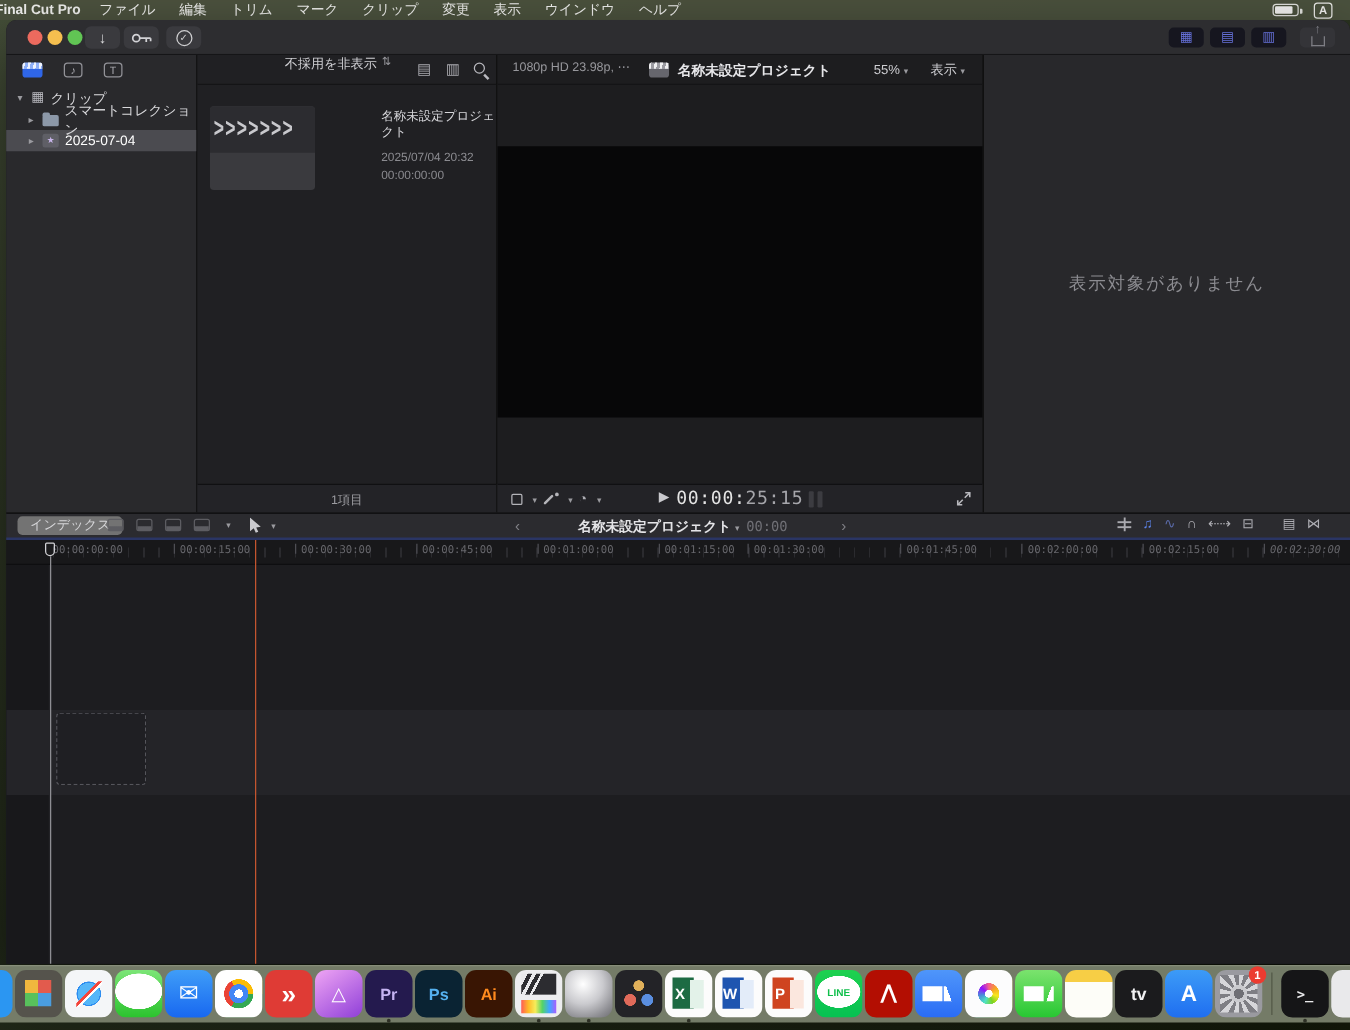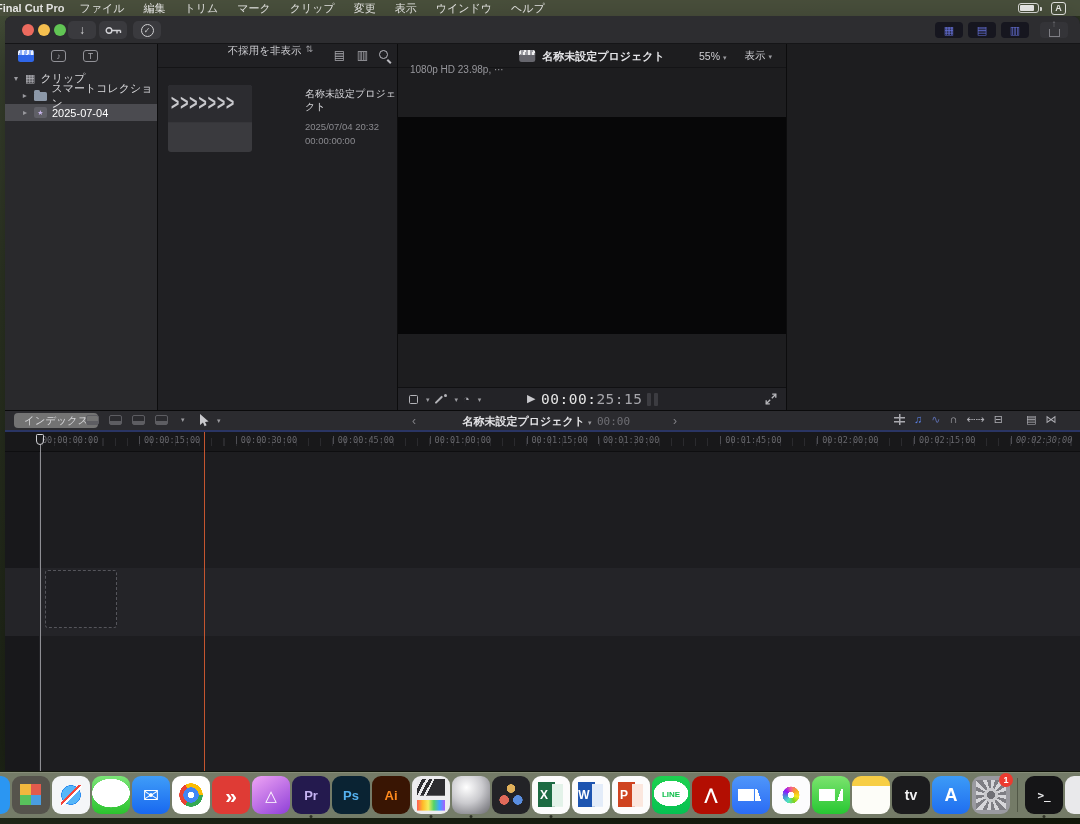--- a/index.html
+++ b/index.html
@@ -75,21 +75,21 @@
   .thumb{position:absolute;left:10px;top:17px;width:84px;height:67px;border-radius:3px;background:#3a3a3e;overflow:hidden;}
   .chev{height:24px;background:#2c2c30;color:#c9c9cd;font-weight:bold;font-size:14px;line-height:22px;letter-spacing:1px;
     transform:scaleY(1.55);transform-origin:top;padding-left:3px;white-space:nowrap;}
   .clipinfo{position:absolute;left:147px;top:20px;width:92px;}
   .cname{font-size:10px;color:#d6d6da;line-height:12.5px;}
   .cdate{margin-top:8px;font-size:9.5px;color:#8b8b90;}
   .cdur{margin-top:3px;font-size:9.5px;color:#8b8b90;}
   .count{position:absolute;left:0;right:0;text-align:center;top:5px;font-size:10px;color:#9b9ba0;}
 
   
-  .vformat{position:absolute;left:12px;top:20px;font-size:10px;color:#97979c;}
+  .vformat{position:absolute;left:12px;top:5px;font-size:10px;color:#97979c;}
   .vtitle-group{position:absolute;left:50%;transform:translateX(-50%);top:0;height:24px;display:flex;align-items:center;gap:7px;white-space:nowrap;}
   .vtitle{font-size:11px;color:#e6e6e9;font-weight:600;}
   .vright{position:absolute;right:14px;top:0;height:24px;display:flex;align-items:center;gap:18px;font-size:10.5px;color:#cfcfd3;white-space:nowrap;}
   .vright i{font-style:normal;}
   .dd{font-size:7px;color:#9a9a9f;font-weight:normal;margin-left:3px;}
   .vcanvas{position:absolute;left:0;top:73px;width:100%;height:217px;background:#070708;}
   .vfoot-icons{position:absolute;left:11px;top:0;height:23px;display:flex;align-items:center;gap:5px;}
   .cropbox{width:9px;height:9px;border:1.3px solid #b4b4b9;border-radius:1.5px;display:inline-block;}
   .wand{position:relative;width:12px;height:12px;display:inline-block;}
   .wand::before{content:"";position:absolute;left:1px;bottom:2px;width:10px;height:2px;background:#b4b4b9;transform:rotate(-45deg);transform-origin:left bottom;border-radius:1px;}
@@ -259,20 +259,23 @@
         <div class="bcontent">
           <div class="thumb">
             <div class="chev">&gt;&gt;&gt;&gt;&gt;&gt;&gt;</div>
           </div>
           <div class="clipinfo">
             <div class="cname">名称未設定プロジェクト</div>
             <div class="cdate">2025/07/04 20:32</div>
             <div class="cdur">00:00:00:00</div>
           </div>
         </div>
+        <div class="pfoot">
+          <span class="count">1項目</span>
+        </div>
       </div>
 
       <div class="viewer">
         <div class="phead">
           <span class="vformat">1080p HD 23.98p, ⋯</span>
           <span class="vtitle-group">
             <span class="clapper gray"></span>
             <span class="vtitle">名称未設定プロジェクト</span>
           </span>
           <span class="vright">
@@ -302,20 +305,23 @@
             <svg width="12" height="12" viewBox="0 0 12 12" fill="none" stroke="#b9b9be" stroke-width="1.3">
                 <path d="M7.2 1.2 H10.8 V4.8"></path>
                 <path d="M10.8 1.2 L6.8 5.2"></path>
                 <path d="M4.8 10.8 H1.2 V7.2"></path>
                 <path d="M1.2 10.8 L5.2 6.8"></path>
               </svg>
           </span>
         </div>
       </div>
 
+      <div class="inspector">
+        <span class="empty-msg">表示対象がありません</span>
+      </div>
     </div>
 
     <div class="tl-toolbar">
       <span class="index-pill">インデックス</span>
       <span class="clip-icons">
         <span class="clipbtn"></span>
         <span class="clipbtn"></span>
         <span class="clipbtn"></span>
         <span class="clipbtn"></span>
         <b class="dd">▾</b>

